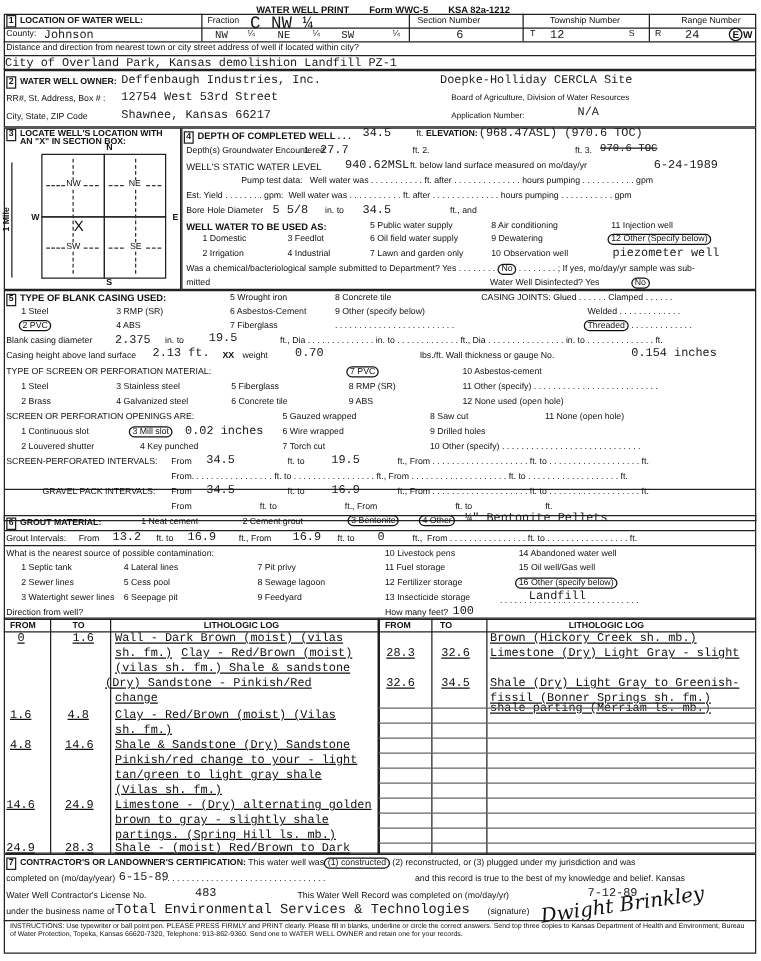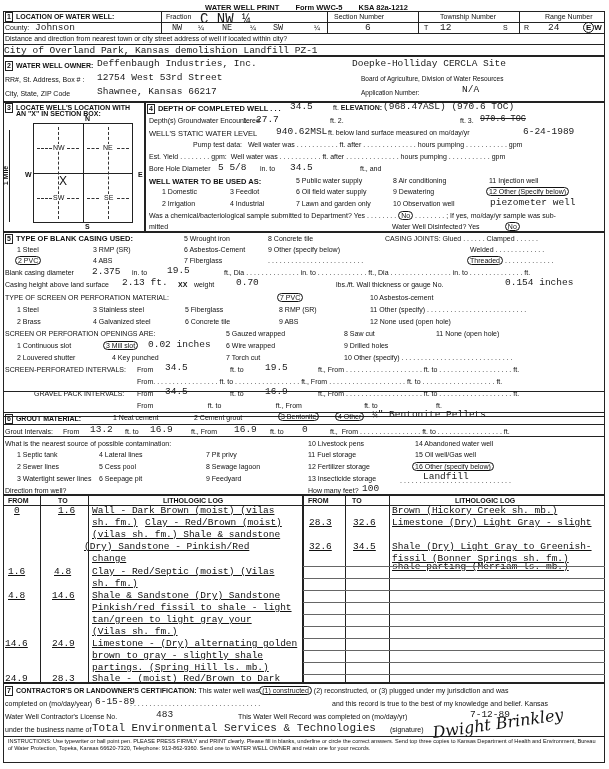--- a/index.html
+++ b/index.html
@@ -319,28 +319,28 @@
   <div class="abs logtxt" style="left:58px;top:505px;">1.6</div>
   <div class="abs logtxt" style="left:92px;top:505px;">Wall - Dark Brown (moist) (vilas</div>
   <div class="abs logtxt" style="left:92px;top:517px;">sh. fm.)</div>
   <div class="abs logtxt strike" style="left:145px;top:517px;">Clay - Red/Brown (moist)</div>
   <div class="abs logtxt strike" style="left:92px;top:529px;">(vilas sh. fm.) Shale &amp; sandstone</div>
   <div class="abs logtxt strike" style="left:84px;top:541px;">(Dry) Sandstone - Pinkish/Red</div>
   <div class="abs logtxt strike" style="left:92px;top:553px;">change</div>
 
   <div class="abs logtxt" style="left:8px;top:566px;">1.6</div>
   <div class="abs logtxt" style="left:54px;top:566px;">4.8</div>
-  <div class="abs logtxt" style="left:92px;top:566px;">Clay - Red/Septic (moist) (Vilas</div>
+  <div class="abs logtxt" style="left:92px;top:566px;">Clay - Red/Brown (moist) (Vilas</div>
   <div class="abs logtxt" style="left:92px;top:578px;">sh. fm.)</div>
 
   <div class="abs logtxt" style="left:8px;top:590px;">4.8</div>
   <div class="abs logtxt" style="left:52px;top:590px;">14.6</div>
   <div class="abs logtxt" style="left:92px;top:590px;text-decoration:underline;">Shale &amp; Sandstone (Dry) Sandstone</div>
-  <div class="abs logtxt" style="left:92px;top:602px;">Pinkish/red fissil to shale - light</div>
-  <div class="abs logtxt" style="left:92px;top:614px;">tan/green to light gray your</div>
+  <div class="abs logtxt" style="left:92px;top:602px;">Pinkish/red change to your - light</div>
+  <div class="abs logtxt" style="left:92px;top:614px;">tan/green to light gray shale</div>
   <div class="abs logtxt" style="left:92px;top:626px;">(Vilas sh. fm.)</div>
 
   <div class="abs logtxt" style="left:5px;top:638px;">14.6</div>
   <div class="abs logtxt" style="left:52px;top:638px;">24.9</div>
   <div class="abs logtxt" style="left:92px;top:638px;">Limestone - (Dry) alternating golden</div>
   <div class="abs logtxt" style="left:92px;top:650px;">brown to gray - slightly shale</div>
   <div class="abs logtxt" style="left:92px;top:662px;">partings. (Spring Hill ls. mb.)</div>
 
   <div class="abs logtxt" style="left:5px;top:673px;">24.9</div>
   <div class="abs logtxt" style="left:52px;top:673px;">28.3</div>

